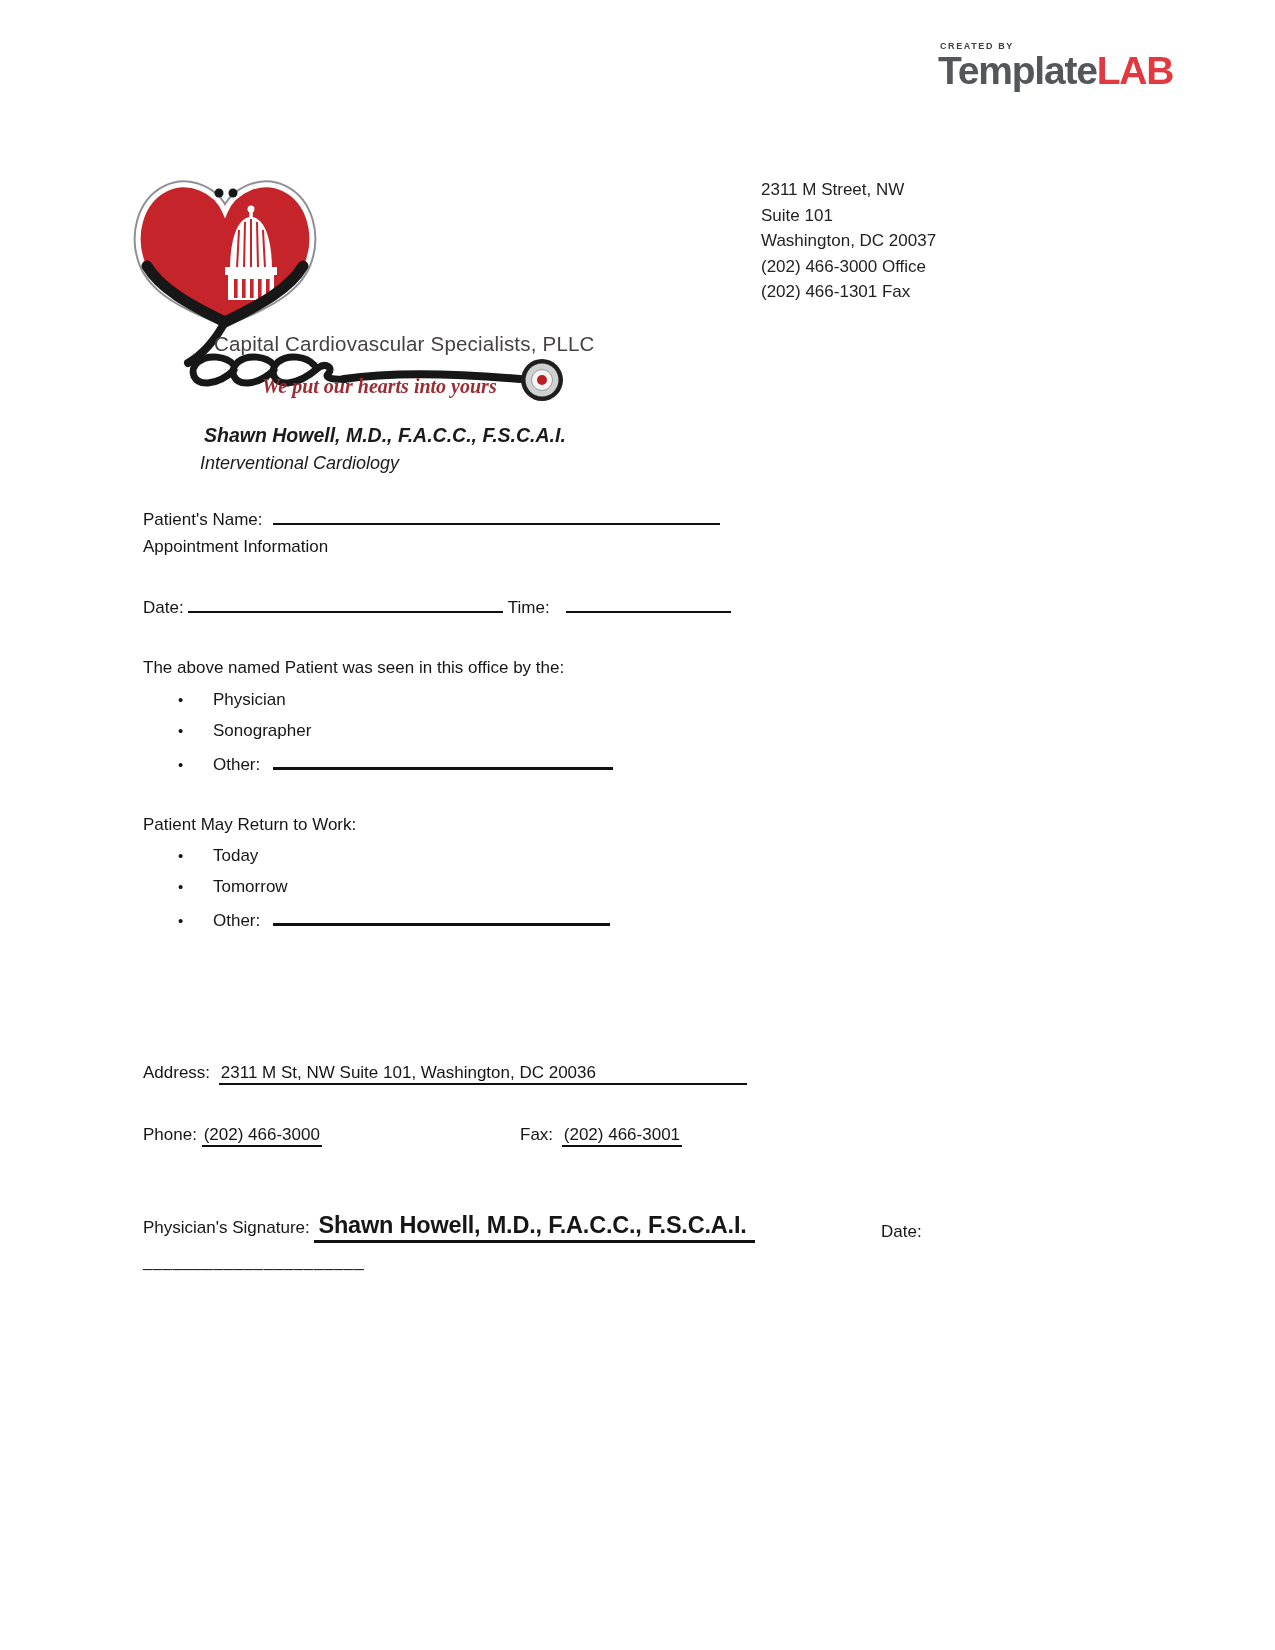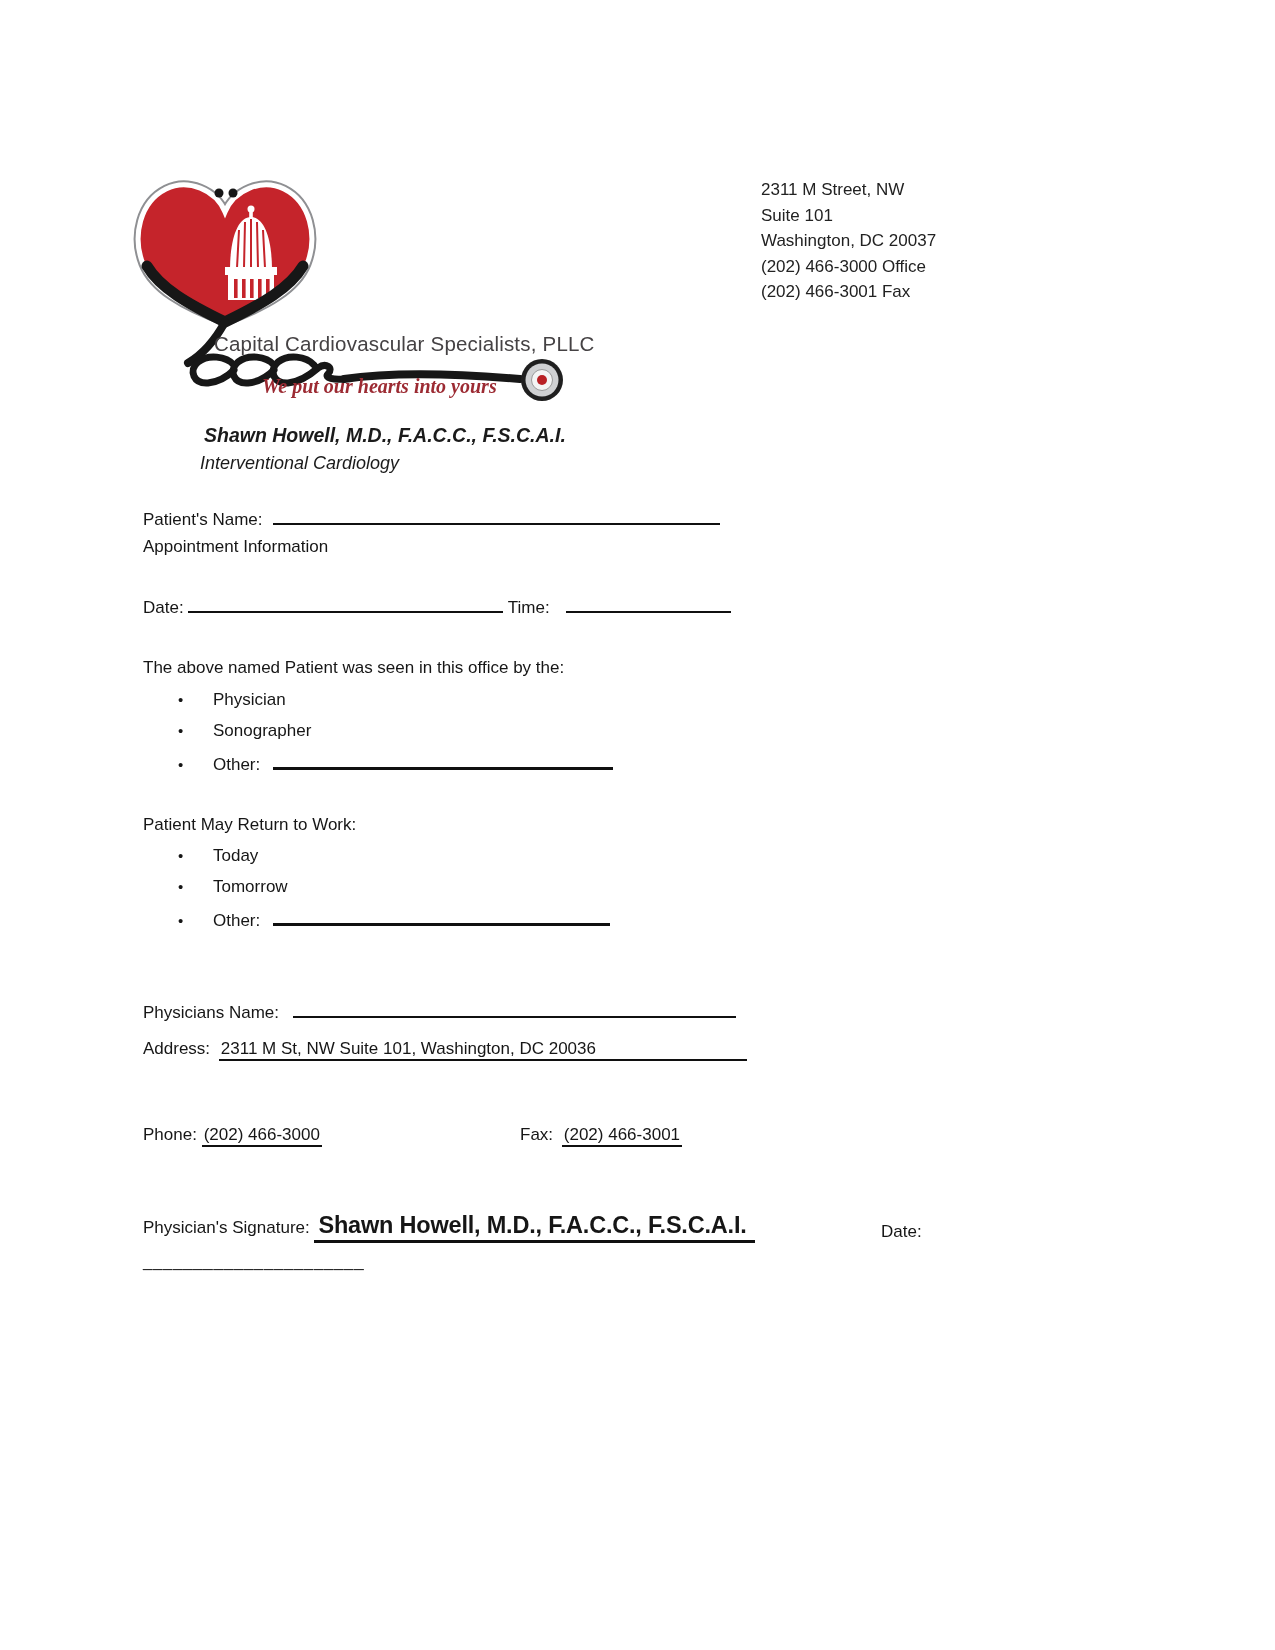--- a/index.html
+++ b/index.html
@@ -35,20 +35,26 @@
   .uval { display: inline-block; border-bottom: 2.5px solid #101010; padding: 0 2px 0 2px; }
   .sig-value { font-size: 23.5px; font-weight: bold; border-bottom: 3px solid #101010; display: inline-block; padding: 0 8px 1px 4px; letter-spacing: -0.2px; }
   .sig-label { font-size: 17px; }
   .underscores { letter-spacing: 0.6px; }
 </style>
 </head>
 <body>
 
 <div class="page">
 
+  <div class="brand">
+    <div class="created-by">CREATED BY</div>
+    <div class="brand-row">
+      <span class="brand-gray">Template</span><span class="brand-red">LAB</span>
+    </div>
+  </div>
 
   <svg class="logo-svg" viewBox="0 0 450 250" aria-hidden="true">
 
     <g>
       <path d="M95,52 C86,30 58,18 36,29 C10,42 2,76 13,104 C23,129 52,146 95,162 C138,146 167,129 177,104 C188,76 180,42 154,29 C132,18 104,30 95,52 Z" fill="none" stroke="#8f9093" stroke-width="9"></path>
       <path d="M95,52 C86,30 58,18 36,29 C10,42 2,76 13,104 C23,129 52,146 95,162 C138,146 167,129 177,104 C188,76 180,42 154,29 C132,18 104,30 95,52 Z" fill="#c5242b" stroke="#ffffff" stroke-width="5"></path>
     </g>
 
     <g>
       <circle cx="121" cy="49" r="3.5" fill="#ffffff"></circle>
@@ -83,21 +89,21 @@
     </g>
   </svg>
   <div class="clinic-name">Capital Cardiovascular Specialists, PLLC</div>
   <div class="tagline">We put our hearts into yours</div>
 
   <div class="address-block">
     <div>2311 M Street, NW</div>
     <div>Suite 101</div>
     <div>Washington, DC 20037</div>
     <div>(202) 466-3000 Office</div>
-    <div>(202) 466-3001 Fax</div>
+    <div>(202) 466-1301 Fax</div>
   </div>
 
   <div class="doc-name">Shawn Howell, M.D., F.A.C.C., F.S.C.A.I.</div>
   <div class="doc-spec">Interventional Cardiology</div>
 
   <div class="row" style="left:143px; top:507px;">
     <span class="lbl">Patient's Name:</span>
     <span class="ul" style="width:447px; margin-left:6px;"></span>
   </div>
 
@@ -127,26 +133,22 @@
     <span class="dot">•</span><span class="opt">Today</span>
   </div>
   <div class="row bullet-row" style="left:178px; top:877px;">
     <span class="dot">•</span><span class="opt">Tomorrow</span>
   </div>
   <div class="row bullet-row" style="left:178px; top:908px;">
     <span class="dot">•</span><span class="opt">Other:</span>
     <span class="ul ul-thick" style="width:337px; margin-left:8px;"></span>
   </div>
 
-  <div class="row" style="left:143px; top:1000px;">
-    <span class="lbl">Physicians Name:</span>
-    <span class="ul" style="width:443px; margin-left:9px;"></span>
-  </div>
 
-  <div class="row" style="left:143px; top:1039px;">
+  <div class="row" style="left:143px; top:1063px;">
     <span class="lbl">Address:</span>
     <span class="uval ul-thick" style="min-width:528px; margin-left:4px;">2311 M St, NW Suite 101, Washington, DC 20036</span>
   </div>
 
   <div class="row" style="left:143px; top:1125px;">
     <span class="lbl">Phone:</span>
     <span class="uval" style="margin-left:0;">(202) 466-3000</span>
   </div>
   <div class="row" style="left:520px; top:1125px;">
     <span class="lbl">Fax:</span>

